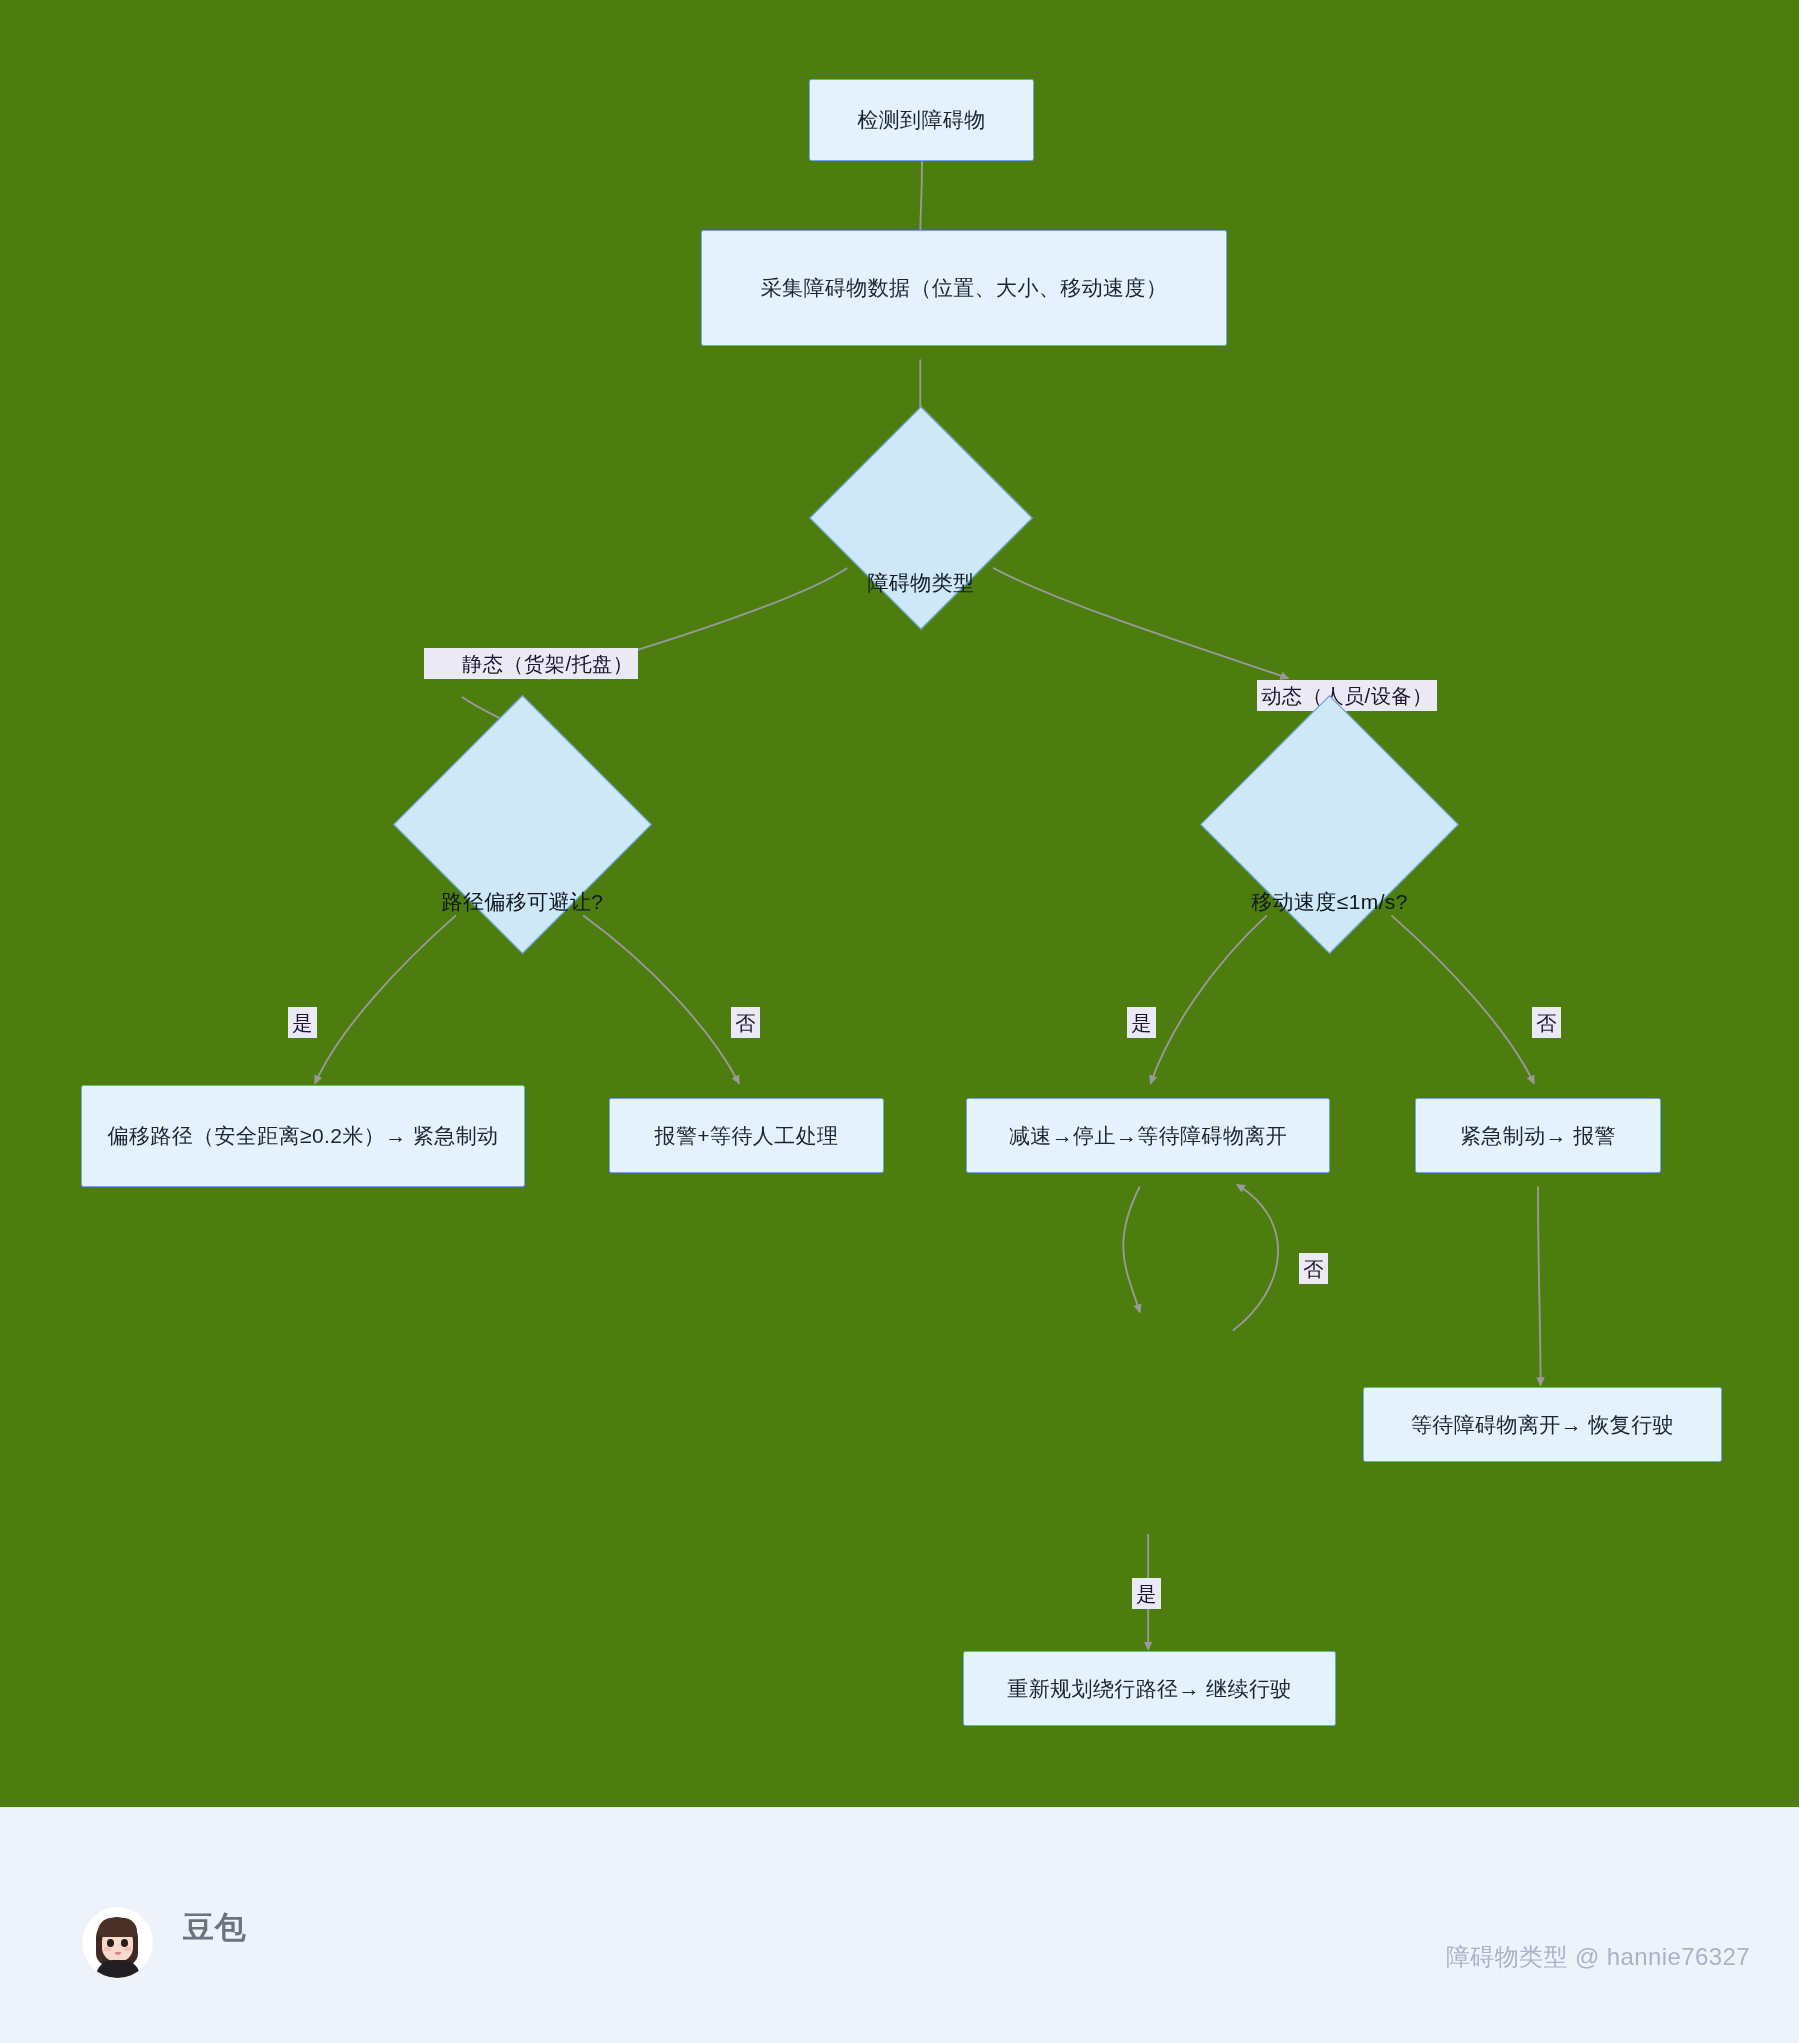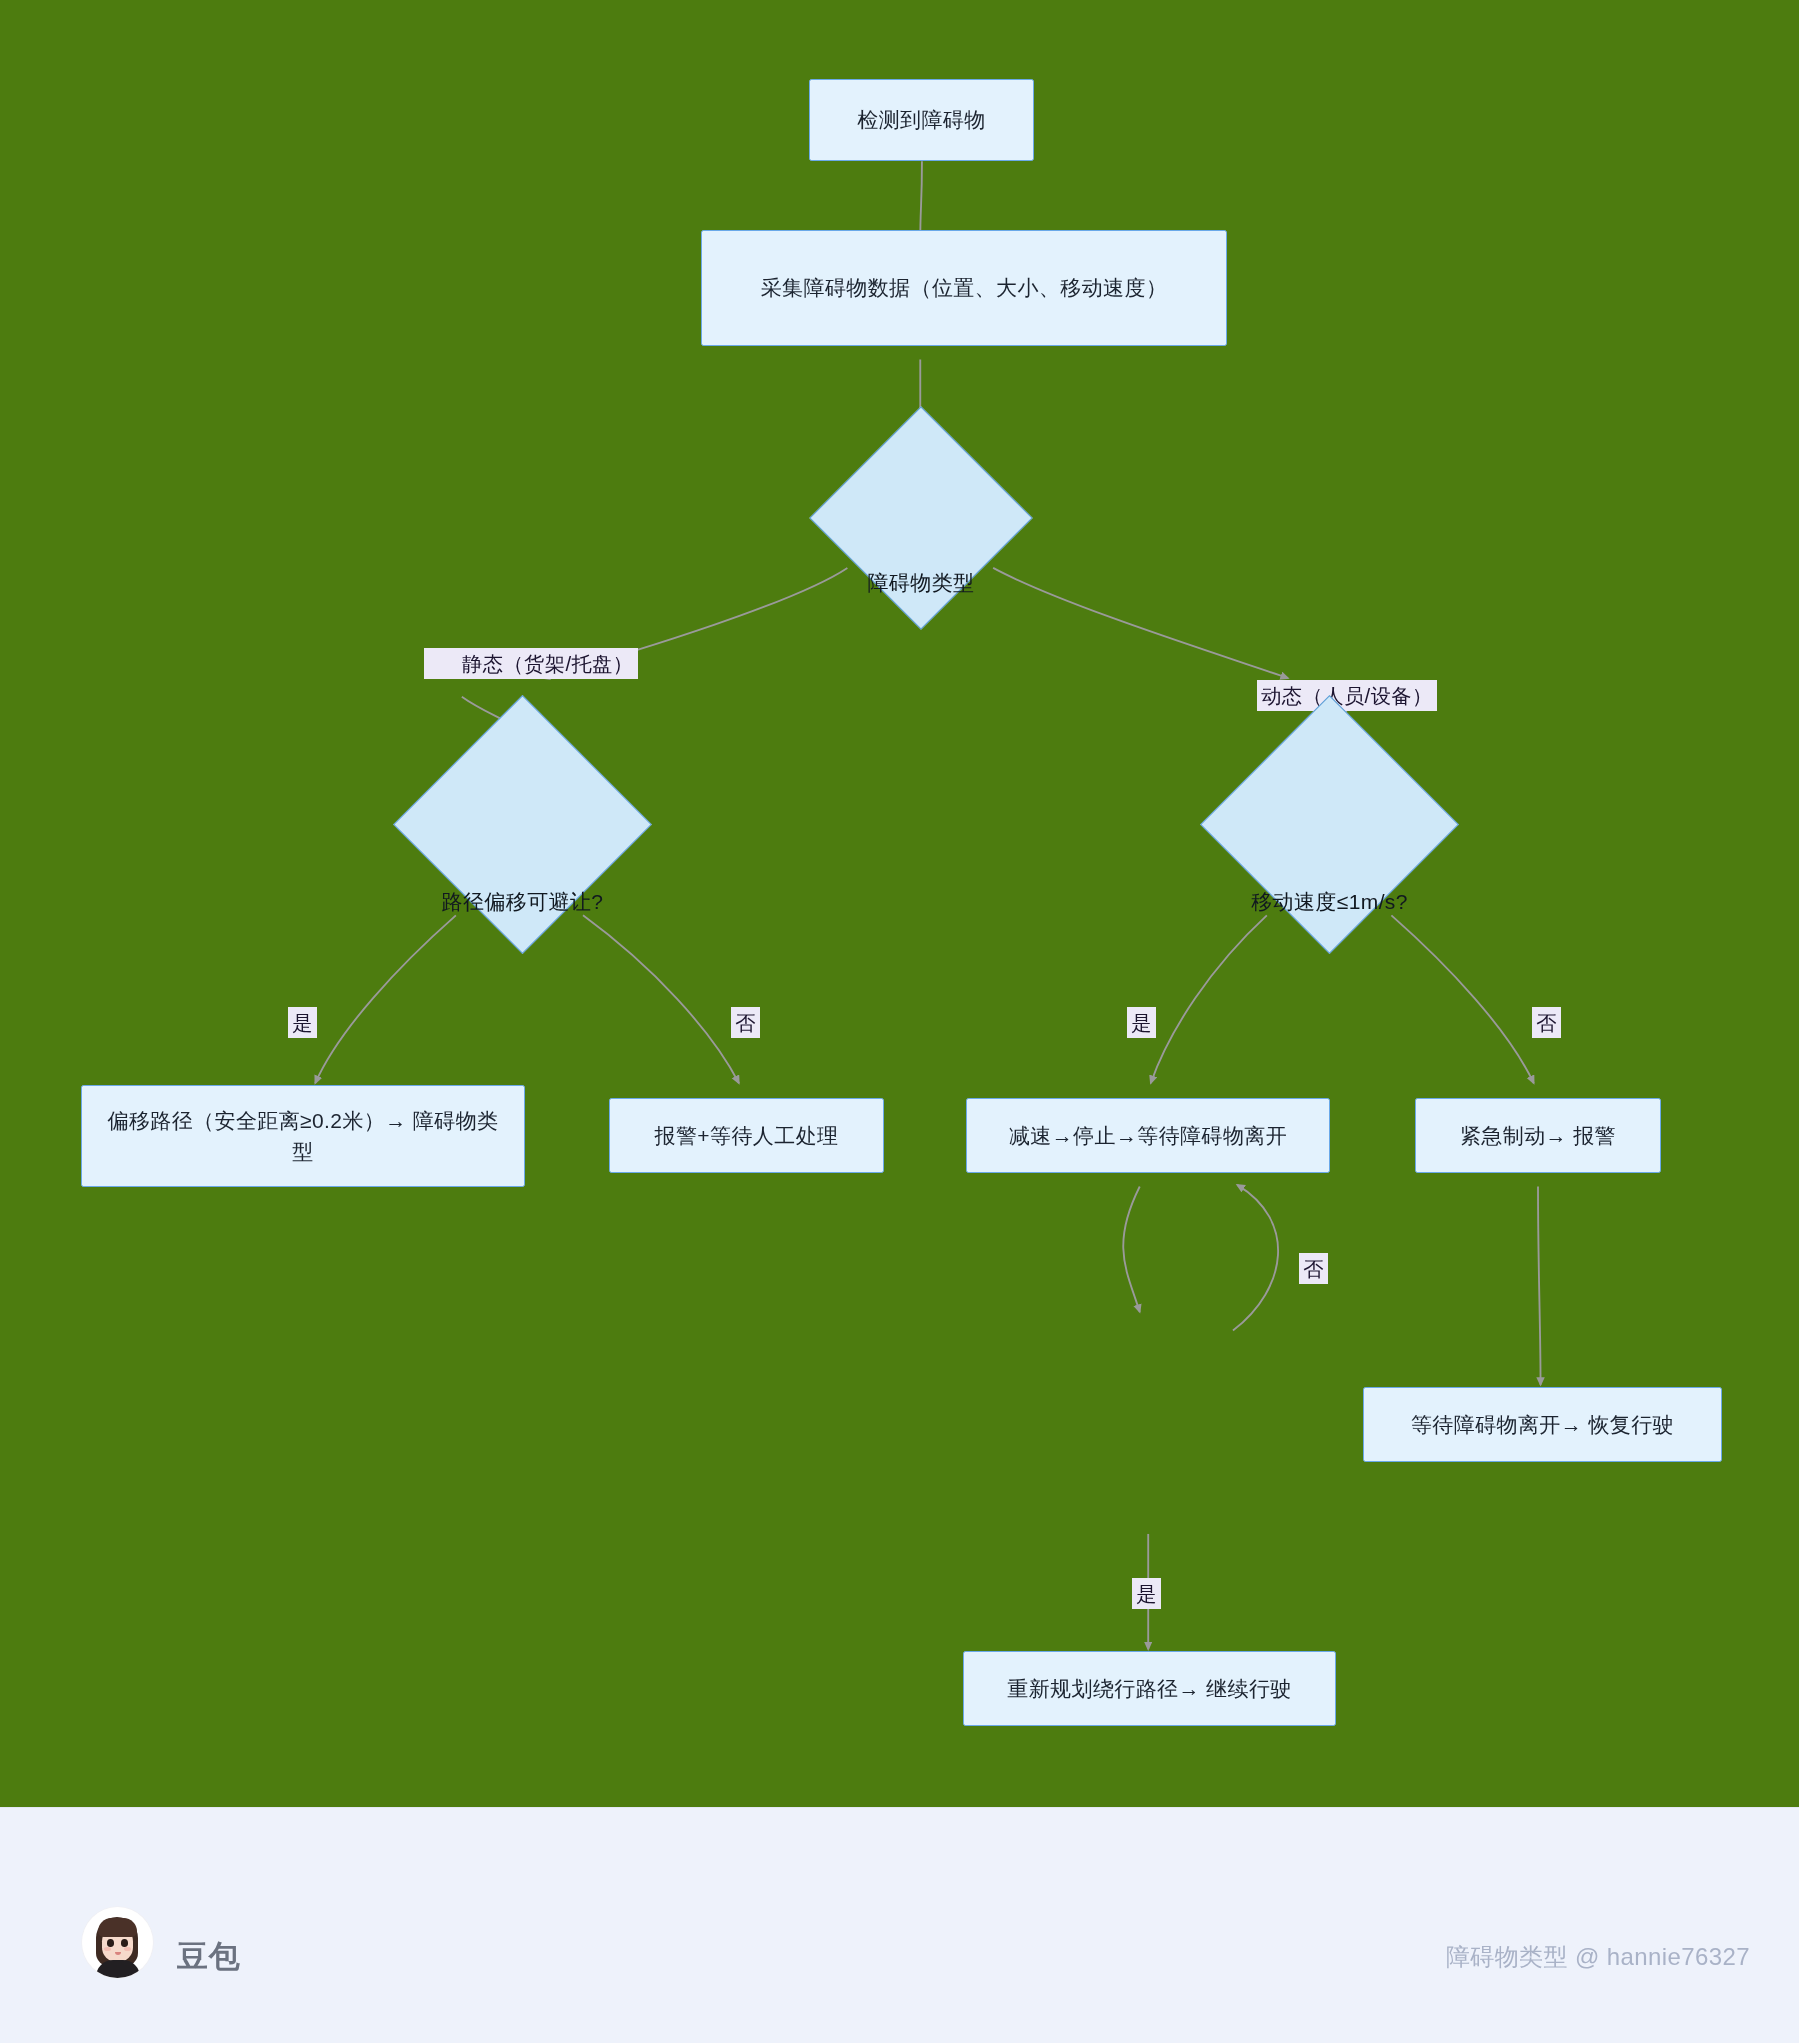--- a/index.html
+++ b/index.html
@@ -55,21 +55,21 @@
     white-space: nowrap;
     letter-spacing: 0.4px;
   }
 
   
   #footer {
     position:absolute; left:0; top:1807px; width:1799px; height:236px;
     background:#eef2fb;
     border-top:0.8px solid #e3e8f4;
   }
-  #brand { position:absolute; left:82px; top:1907px; display:flex; align-items:flex-end; gap:24px; }
+  #brand { position:absolute; left:82px; top:1907px; display:flex; align-items:flex-start; gap:30px; }
   .avatar {
     width: 71px; height: 71px; border-radius: 50%;
     background: #ffffff;
     position: relative; overflow:hidden;
     box-shadow: 0 0 0 0.8px #f0f0f4;
     flex: 0 0 auto;
   }
   .avatar .hair-back { position:absolute; left:14.4px; top:10.2px; width:42px; height:49px; background:#3e2a22; border-radius:22px 22px 13.6px 13.6px; }
   .avatar .face { position:absolute; left:20.3px; top:18.6px; width:30.5px; height:36px; background:#f6d9cb; border-radius:15.3px 15.3px 14.4px 14.4px; }
   .avatar .fringe { position:absolute; left:16px; top:11px; width:39px; height:18.6px; background:#4a3128; border-radius:20.3px 20.3px 8.5px 8.5px; }
@@ -155,21 +155,21 @@
       <div class="dshape"></div>
       <div class="dlabel">移动速度≤1m/s?</div>
     </div>
 
     <div class="edge-label" style="left:288px; top:1007px;"><span>是</span></div>
     <div class="edge-label" style="left:731px; top:1007px;"><span>否</span></div>
     <div class="edge-label" style="left:1127px; top:1007px;"><span>是</span></div>
     <div class="edge-label" style="left:1532px; top:1007px;"><span>否</span></div>
 
     <div class="node" style="left:81px; top:1085px; width:444px; height:102px;">
-      <span>偏移路径（安全距离≥0.2米）→ 障碍物类型</span>
+      <span>偏移路径（安全距离≥0.2米）→ 紧急制动</span>
     </div>
 
     <div class="node" style="left:609px; top:1098px; width:275px; height:75px;">
       <span>报警+等待人工处理</span>
     </div>
 
     <div class="node" style="left:966px; top:1098px; width:364px; height:75px;">
       <span>减速→停止→等待障碍物离开</span>
     </div>
 

